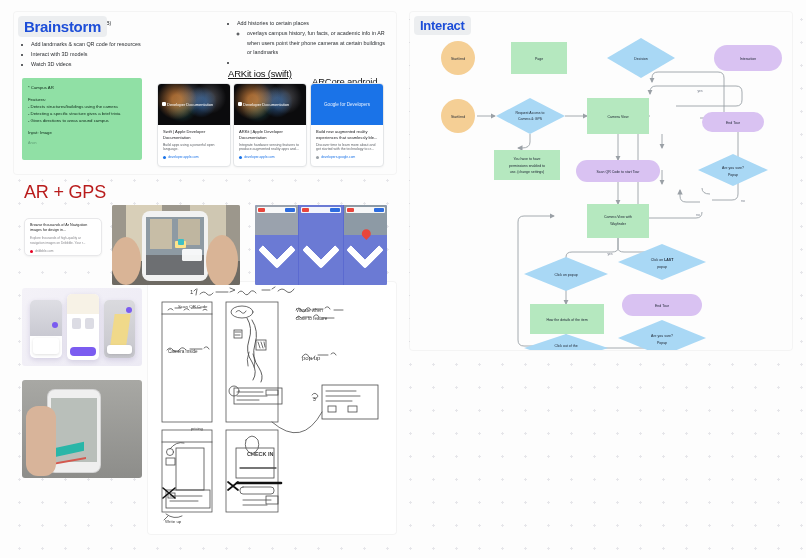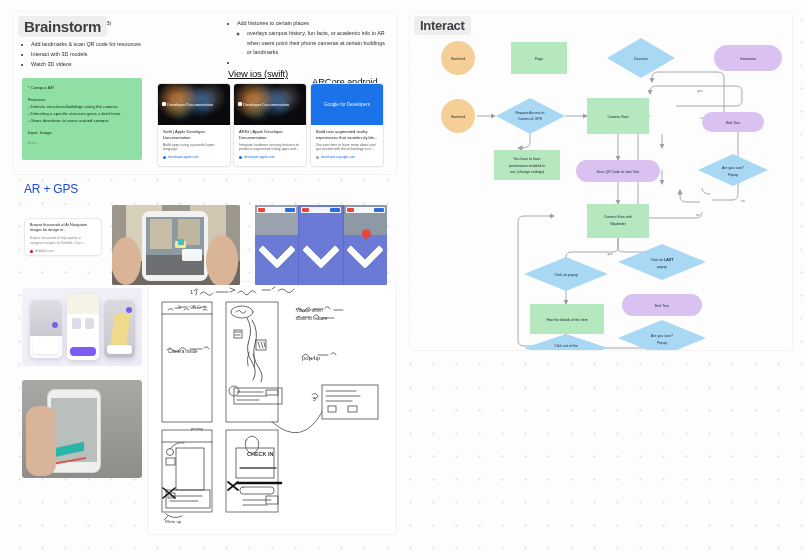--- a/index.html
+++ b/index.html
@@ -15,21 +15,21 @@
 
   
   .frame{
     position:absolute;background:#fdfdfd;
     border-radius:3px;
     box-shadow:0 0 0 1px rgba(0,0,0,0.035);
   }
   .frame-label{
     position:absolute;
     background:#eceef0;border-radius:4px;
-    font-weight:bold;color:#404040;
+    font-weight:bold;color:#1d4ed8;
     padding:2px 6px;letter-spacing:-0.3px;
     z-index:30;white-space:nowrap;
   }
 
   
   #brainstorm-frame{left:14px;top:12px;width:382px;height:162px;}
   #userflow-frame{left:410px;top:12px;width:382px;height:338px;}
   #sketch-frame{left:148px;top:282px;width:248px;height:252px;background:#fff;}
 
   .lbl-brainstorm{left:18px;top:16px;font-size:15px;}
@@ -87,21 +87,21 @@
   }
   .thumb-blue .tlabel{color:#e8f0fe;font-size:4.6px;}
   .lcard .cbody{padding:4px 5px;font-size:3.9px;color:#202124;line-height:1.45;}
   .lcard .ctitle{color:#202124;font-size:4.1px;line-height:1.35;margin-bottom:2.5px;}
   .lcard .cdesc{color:#5f6368;font-size:3.5px;line-height:1.35;margin-bottom:3px;}
   .lcard .csrc{display:flex;align-items:center;gap:2px;color:#1a73e8;font-size:3.3px;}
   .favicon{width:3.2px;height:3.2px;border-radius:50%;background:#1a73e8;flex:none;}
   .favicon.g{background:#9aa0a6;}
 
   
-  #argps-title{position:absolute;left:24px;top:182px;font-size:12px;color:#1d4ed8;letter-spacing:-0.2px;}
+  #argps-title{position:absolute;left:24px;top:182px;font-size:18px;color:#b91c1c;letter-spacing:-0.2px;}
   #pin-card{
     position:absolute;left:24px;top:218px;width:78px;height:38px;background:#fff;
     border:1px solid #e8e8ea;border-radius:5px;padding:4px 5px;box-sizing:border-box;
     box-shadow:0 1px 2px rgba(0,0,0,.05);font-size:3.7px;color:#232323;line-height:1.4;
   }
   #pin-card .pdesc{color:#8a8a8f;font-size:3.2px;margin-top:3px;line-height:1.35;}
   #pin-card .psrc{display:flex;align-items:center;gap:2px;color:#8a8a8f;font-size:3.2px;margin-top:4px;}
   .favicon.p{background:#e60023;}
 
   #photo-street{
@@ -195,21 +195,21 @@
   <div>Features:</div>
   <div>- Detects structures/buildings using the camera</div>
   <div>- Detecting a specific structure gives a brief trivia</div>
   <div>- Gives directions to areas around campus</div>
   <div class="gap"></div>
   <div>Input: Image</div>
   <div class="gap"></div>
   <div class="faint">Anon</div>
 </div>
 
-<div class="card-head" id="head-arkit">View ios (swift)</div>
+<div class="card-head" id="head-arkit">ARKit ios (swift)</div>
 <div class="card-head" id="head-arcore">ARCore android</div>
 
 <div class="lcard" id="card-swift">
   <div class="thumb thumb-dark">
     <span class="apple"></span>
     <span class="tlabel">Developer Documentation</span>
   </div>
   <div class="cbody">
     <div class="ctitle">Swift | Apple Developer Documentation</div>
     <div class="cdesc">Build apps using a powerful open language.</div>

